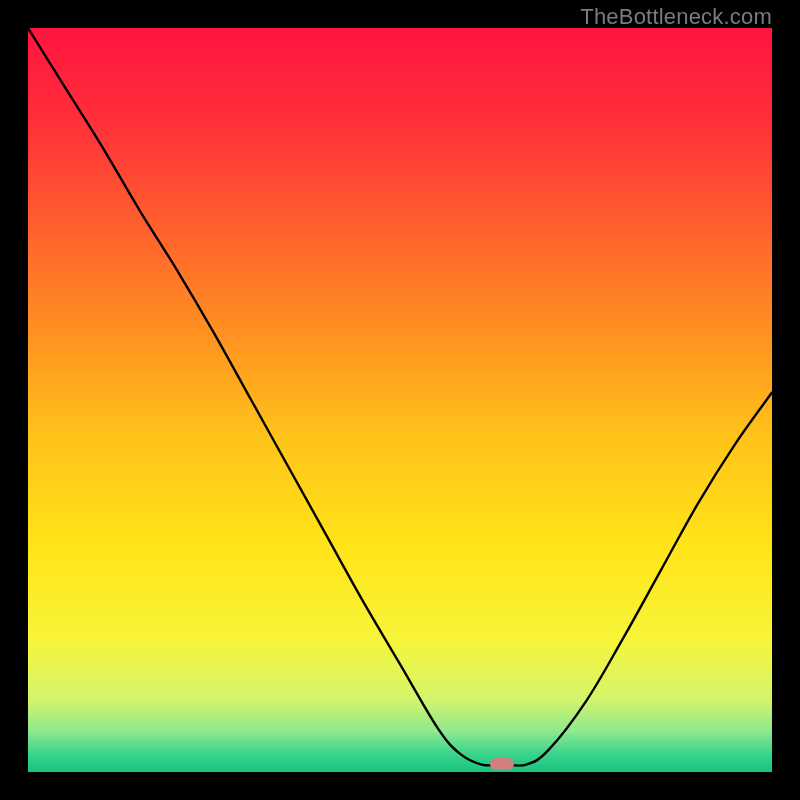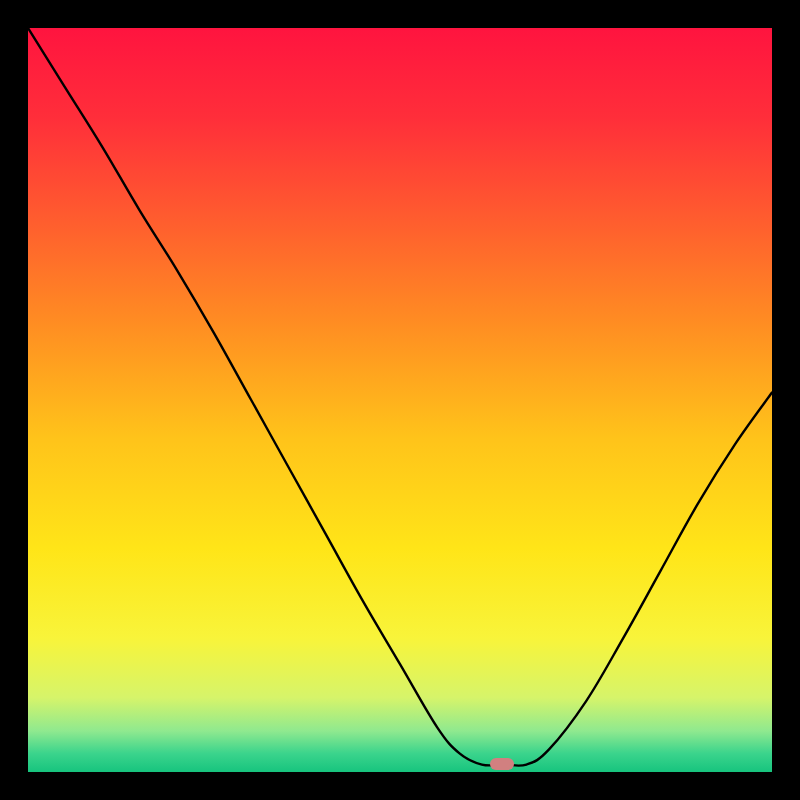--- a/index.html
+++ b/index.html
@@ -62,14 +62,15 @@
             <stop offset="97.5%" stop-color="#3bd48c"></stop>
             <stop offset="100%" stop-color="#17c47e"></stop>
           </linearGradient>
       </defs>
       <rect x="0" y="0" width="744" height="744" fill="url(#bg-grad)"></rect>
       <path id="curve-path" d="M 0 0 C 6.696000000000001 10.713599999999996, 23.808 38.09279999999997, 37.2 59.51999999999998 C 50.592000000000006 80.9472, 61.00800000000001 96.94320000000008, 74.4 119.04000000000008 C 87.792 141.13680000000008, 98.208 160.1832, 111.6 182.27999999999997 C 124.99199999999999 204.37679999999995, 135.40800000000002 219.70319999999995, 148.8 241.79999999999995 C 162.192 263.8968, 172.608 281.60400000000004, 186 305.04 C 199.392 328.476, 209.808 347.8944, 223.2 372 C 236.59199999999998 396.1056, 247.00799999999998 414.85440000000006, 260.4 438.96000000000004 C 273.792 463.0656, 284.208 481.8144, 297.6 505.91999999999996 C 310.992 530.0255999999999, 321.408 549.444, 334.8 572.88 C 348.192 596.316, 358.608 613.3536, 372 636.12 C 385.392 658.8864, 398.48640000000006 683.2896000000001, 409.20000000000005 699.36 C 419.91360000000003 715.4304, 423.4848 718.704, 431.52 725.4 C 439.55519999999996 732.096, 445.80479999999994 734.5512, 453.84 736.56 C 461.8752 738.5687999999999, 468.1248 736.56, 476.16 736.56 C 484.19520000000006 736.56, 490.44480000000004 739.2384, 498.48 736.56 C 506.5152 733.8815999999999, 510.08639999999997 733.0631999999999, 520.8 721.68 C 531.5136 710.2968, 544.608 693.4079999999999, 558 673.3199999999999 C 571.392 653.232, 581.808 633.5160000000001, 595.2 610.08 C 608.5920000000001 586.644, 619.008 567.2256, 632.4 543.12 C 645.7919999999999 519.0144, 656.2080000000001 498.9264, 669.6 476.16 C 682.992 453.39360000000005, 693.4079999999999 436.728, 706.8 416.64 C 720.192 396.55199999999996, 737.304 373.9344, 744 364.56" fill="none" stroke="#000" stroke-width="2.4" stroke-linecap="round" stroke-linejoin="round"></path>
     </svg>
     <div id="marker" class="marker" style="background: rgb(209, 128, 128); left: 461.928px; top: 729.816px;"></div>
   </div>
 
+  <div class="watermark">TheBottleneck.com</div>
 
 </div>
 
 </body></html>

